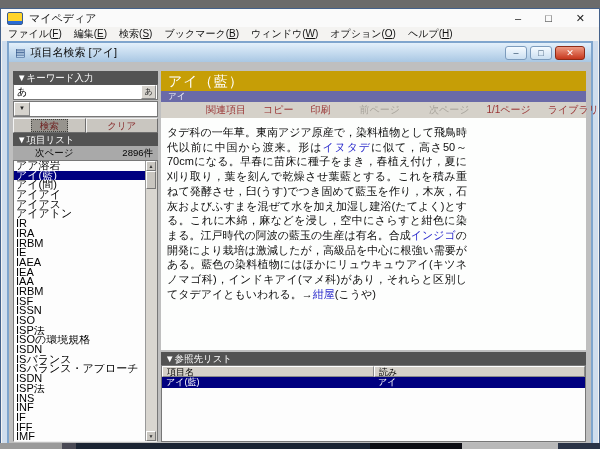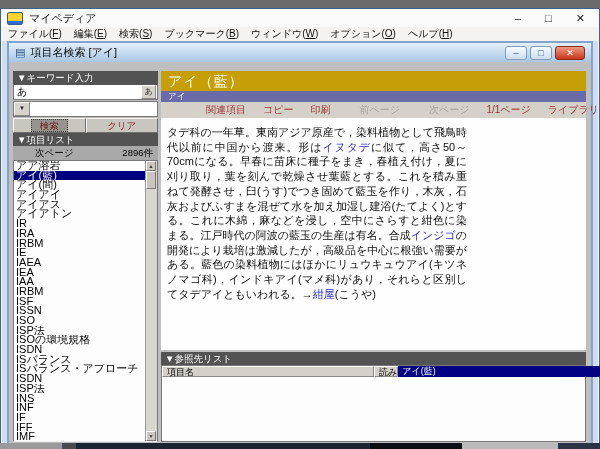--- a/index.html
+++ b/index.html
@@ -70,21 +70,21 @@
   .reading-bar{height:11px;background:var(--purple,#6a6aa8);color:#fff;font-size:8.5px;line-height:11px;padding-left:7px;}
   .toolbar{height:16px;background:#d5d1c9;display:flex;align-items:center;gap:17px;padding:0 6px 0 45px;font-size:10px;}
   .tb-item{color:var(--maroon,#993333);white-space:nowrap;}
   .tb-item.disabled{color:#a8a49c;margin-left:12px;}
   .grid-icon{margin-left:auto;color:#222;font-size:12px;line-height:12px;}
   .content{position:absolute;left:0;right:0;top:47px;bottom:92px;background:#fdfefd;overflow:hidden;}
   .bodytext{width:300px;margin:7px 0 0 6px;font-size:11px;line-height:14.7px;color:#0d0d0d;text-align:justify;}
   .bodytext .link{color:var(--link,#2b2bcc);cursor:pointer;}
   
   .refs{position:absolute;left:0;right:0;bottom:0;height:90px;display:flex;flex-direction:column;}
-  .ref-table{flex:1;background:#fdfdfd;border:1px solid #777;display:flex;flex-direction:row;}
+  .ref-table{flex:1;background:#fdfdfd;border:1px solid #777;display:flex;flex-direction:column;}
   .ref-thead{height:11px;display:flex;flex:none;}
   .ref-th{background:#d5d1c9;font-size:9px;line-height:11px;padding-left:4px;color:#000;box-sizing:border-box;
     border-right:1px solid #8a8a8a;border-bottom:1px solid #8a8a8a;border-top:1px solid #fff;border-left:1px solid #fff;}
   .ref-th:first-child{width:212px;flex:none;}
   .ref-th:last-child{flex:1;}
   .ref-row{height:11px;display:flex;font-size:9px;line-height:11px;flex:none;color:#000;}
   .ref-row .cell{padding-left:4px;box-sizing:border-box;}
   .ref-row .cell:first-child{width:212px;flex:none;}
   .ref-row.selected{background:var(--navy,#000080);color:#fff;}
   

